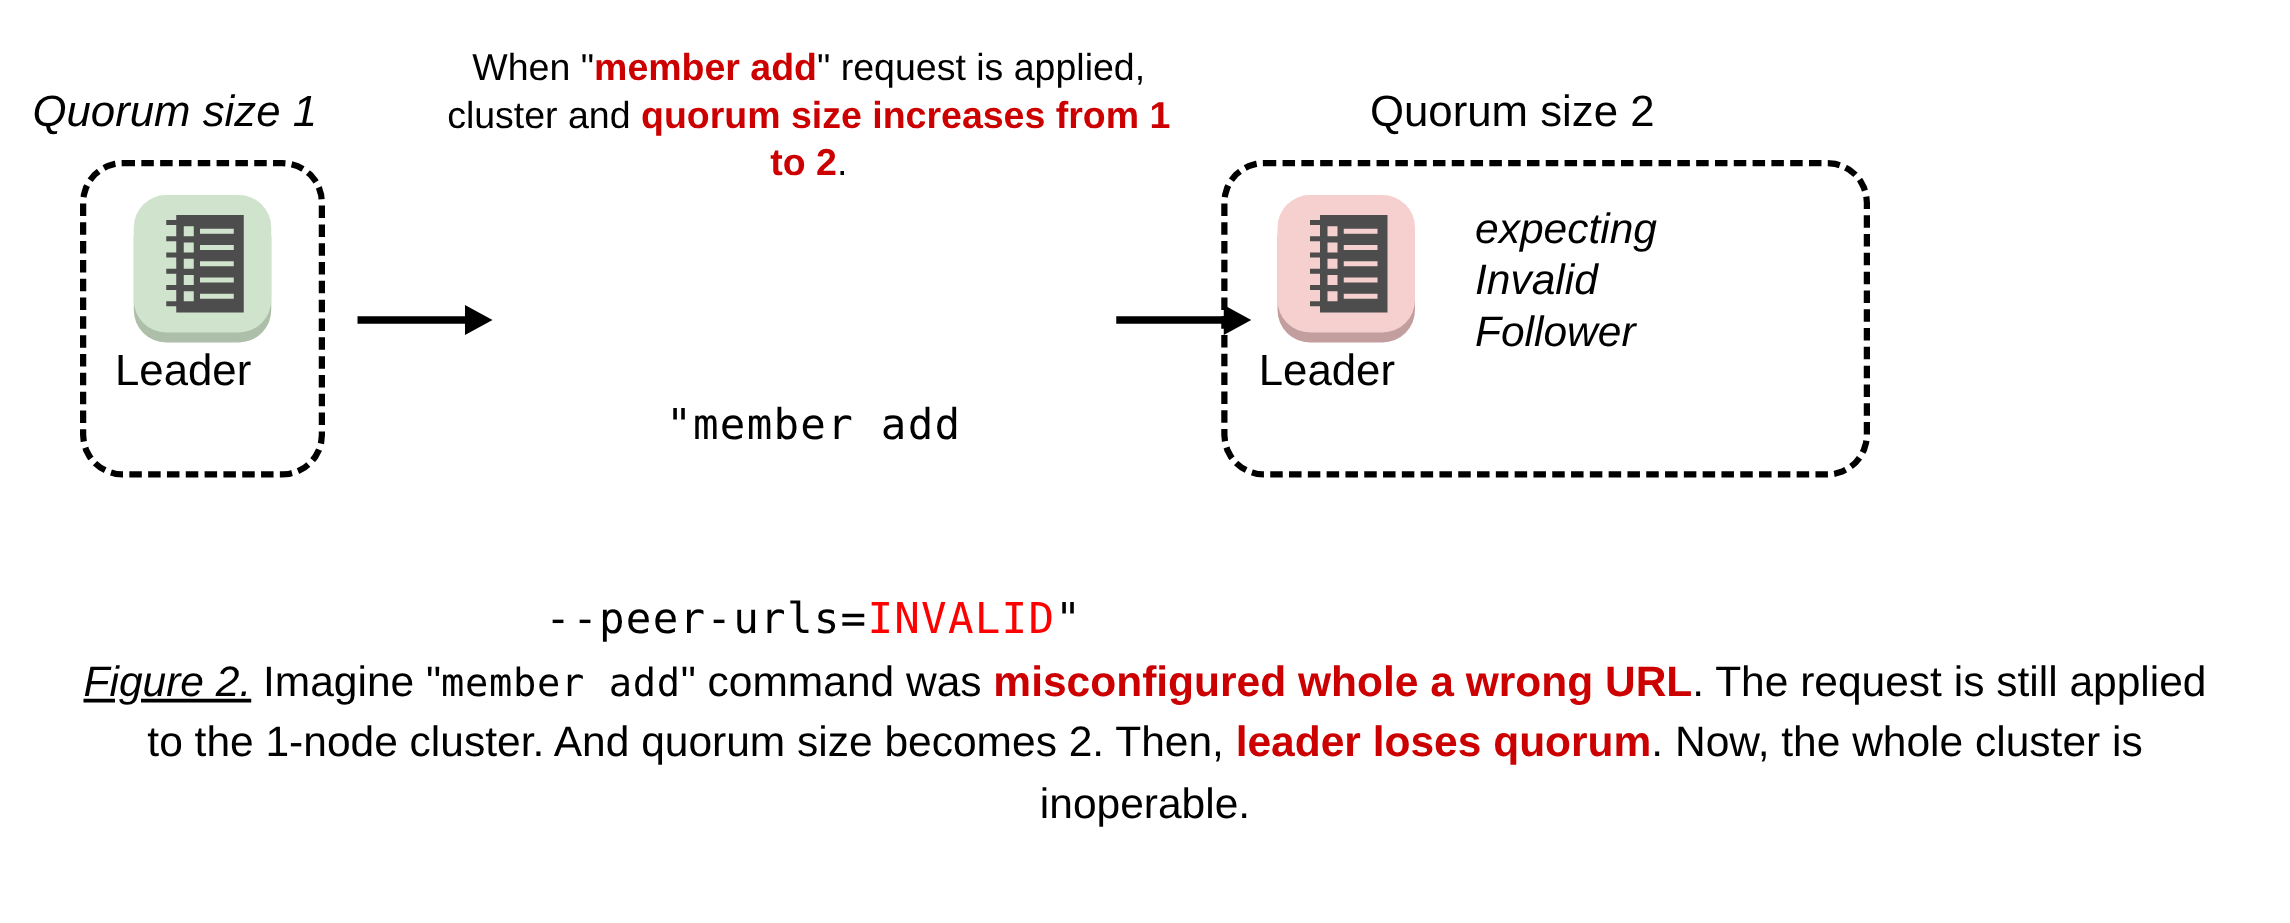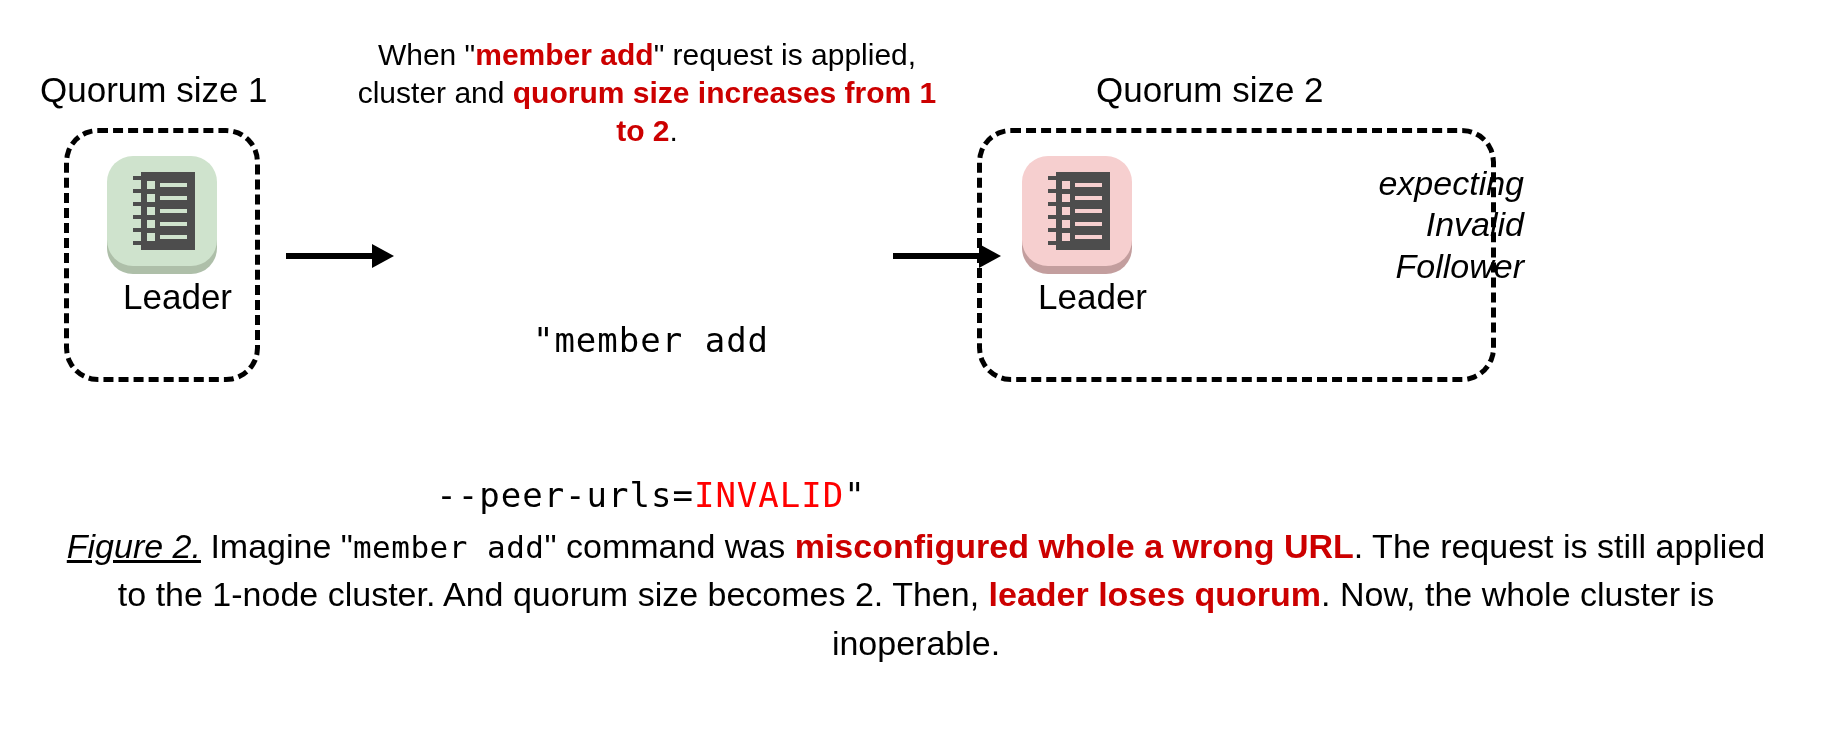--- a/index.html
+++ b/index.html
@@ -26,21 +26,21 @@
   .ital { font-style: italic; text-decoration: underline; }
 
   
   .group-title {
     position: absolute;
     font-size: 35px;
     line-height: 1.05;
     white-space: nowrap;
     color: #000;
   }
-  #quorum-left-title  { left: 40px;  top: 72px; }
+  #quorum-left-title  { left: 26px;  top: 72px; font-style: italic; }
   #quorum-right-title { left: 1096px; top: 72px; }
 
   
   .cluster-box {
     position: absolute;
     border: 5px dashed #000000;
     border-radius: 34px;
     box-sizing: border-box;
     background: transparent;
   }
@@ -54,21 +54,21 @@
     left: 977px;
     top: 128px;
     width: 519px;
     height: 254px;
   }
 
   
   .node {
     position: absolute;
     width: 140px;
-    text-align: right;
+    text-align: left;
   }
   #node-left  { left: 92px;  top: 152px; }
   #node-right { left: 1007px; top: 152px; }
 
   .node-icon {
     position: relative;
     width: 118px;
     height: 122px;
     margin: 0 auto;
   }
@@ -128,24 +128,24 @@
   .node-label {
     font-size: 35px;
     line-height: 1.1;
     margin-top: 4px;
     color: #000;
   }
 
   
   #status-block {
     position: absolute;
-    left: 1256px;
+    left: 1180px;
     top: 163px;
     width: 268px;
-    text-align: right;
+    text-align: left;
   }
   #status-block .status-line {
     font-style: italic;
     font-size: 34px;
     line-height: 1.22;
     color: #000;
   }
   #status-block .status-warning {
     margin-top: 12px;
     font-size: 28px;

